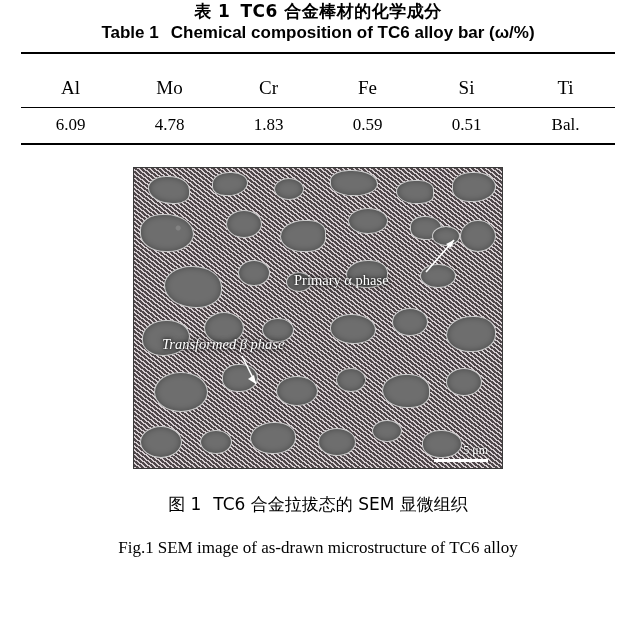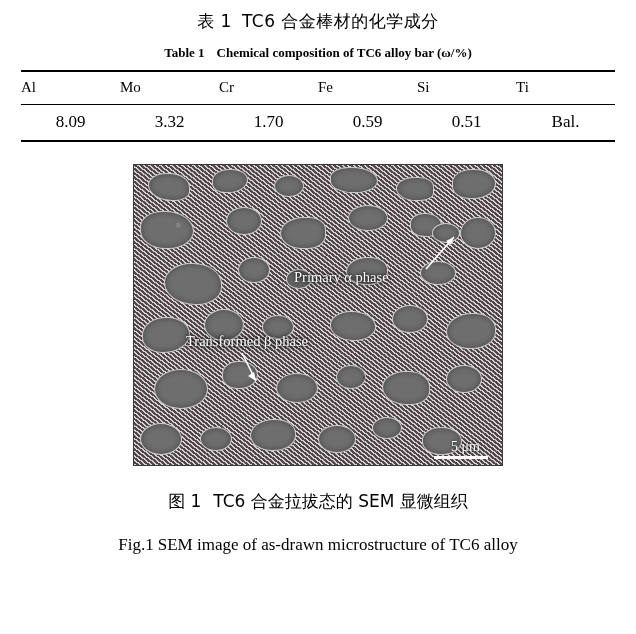--- a/index.html
+++ b/index.html
@@ -19,48 +19,48 @@
     width: 636px;
     height: 634px;
     box-sizing: border-box;
     padding: 0 18px;
   }
 
   
   .tbl-caption-cn {
     text-align: center;
     font-size: 17px;
-    font-weight: normal;
+    font-weight: bold;
     letter-spacing: 0.5px;
-    margin-top: 10px;
+    margin-top: 0;
     font-family: "DejaVu Sans", "Liberation Sans", sans-serif;
   }
   .tbl-caption-cn .lbl { margin-right: 10px; }
 
   .tbl-caption-en {
     text-align: center;
-    font-size: 13px;
+    font-size: 17px;
     font-weight: bold;
-    margin-top: 12px;
-    font-family: Liberation Serif, serif;
+    margin-top: 0;
+    font-family: Liberation Sans, sans-serif;
   }
   .tbl-caption-en .lbl { margin-right: 12px; }
 
   
   .comp-table {
     width: 594px;
     margin: 9px auto 0 auto;
     border-collapse: collapse;
     table-layout: fixed;
   }
   .comp-table tr.head-row th {
-    font-size: 15px;
+    font-size: 19px;
     font-weight: normal;
-    text-align: left;
-    padding: 7px 0 8px 0;
+    text-align: center;
+    padding: 23px 0 8px 0;
     font-family: "Liberation Serif", serif;
   }
   .comp-table tr.data-row td {
     font-size: 17px;
     text-align: center;
     padding: 7px 0 8px 0;
     font-family: "Liberation Serif", serif;
   }
   .rule-top  { border-top: 2.2px solid #000; }
   .rule-mid  { border-top: 1px solid #000; }
@@ -110,28 +110,28 @@
 
   .fig-label {
     position: absolute;
     color: #ffffff;
     font-family: "Liberation Serif", serif;
     font-size: 14.5px;
     text-shadow: 0 0 3px rgba(0,0,0,0.95), 0 0 6px rgba(0,0,0,0.8);
     white-space: nowrap;
   }
   .fig-label.primary-alpha { left: 160px; top: 104px; }
-  .fig-label.transformed-beta { left: 52px; top: 168px; }
+  .fig-label.transformed-beta { left: 28px; top: 168px; font-style: italic; }
   .scalebar-label {
     position: absolute;
-    right: 22px;
+    right: 14px;
     bottom: 10px;
     color: #ffffff;
     font-family: "Liberation Serif", serif;
-    font-size: 14px;
+    font-size: 12px;
     text-shadow: 0 0 3px rgba(0,0,0,0.95);
   }
   .scalebar-line {
     position: absolute;
     right: 14px;
     bottom: 6px;
     width: 54px;
     height: 3px;
     background: #ffffff;
   }
@@ -175,23 +175,23 @@
         <th>Al</th>
         <th>Mo</th>
         <th>Cr</th>
         <th>Fe</th>
         <th>Si</th>
         <th>Ti</th>
       </tr>
     </thead>
     <tbody>
       <tr class="data-row rule-mid rule-bot">
-        <td>8.09</td>
-        <td>3.32</td>
-        <td>1.70</td>
+        <td>6.09</td>
+        <td>4.78</td>
+        <td>1.83</td>
         <td>0.59</td>
         <td>0.51</td>
         <td>Bal.</td>
       </tr>
     </tbody>
   </table>
 
   <div class="figure-wrap">
     <div class="micrograph">
       <div class="lamellae-layer"></div>

